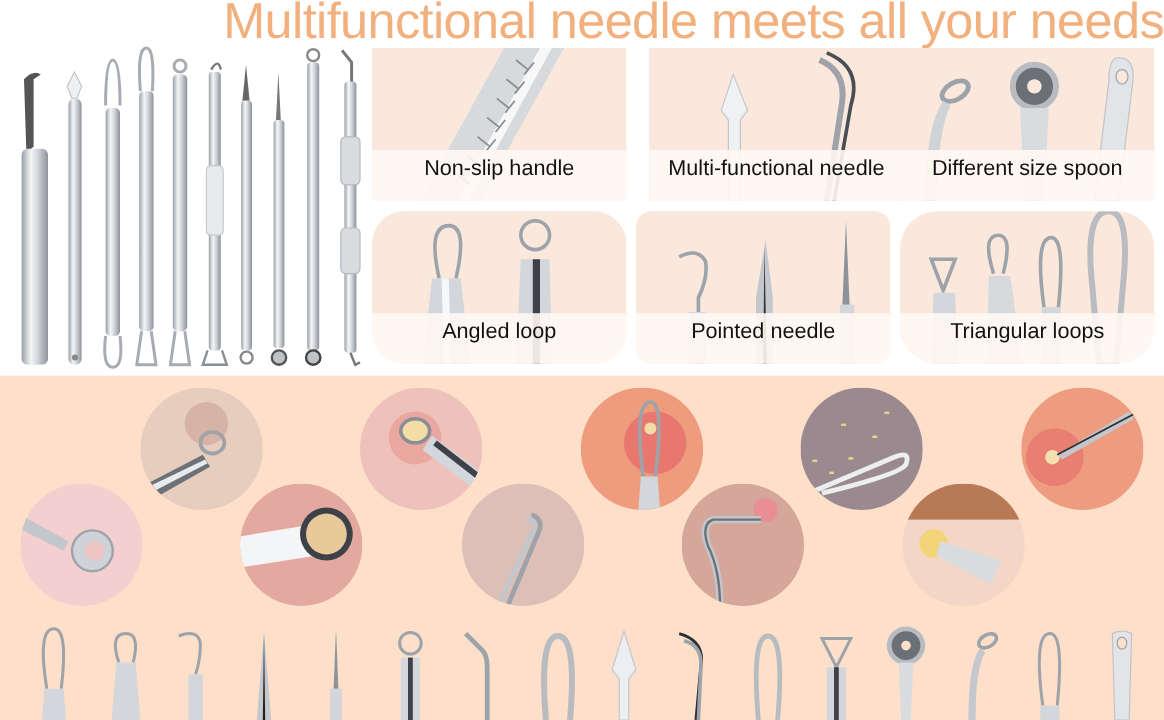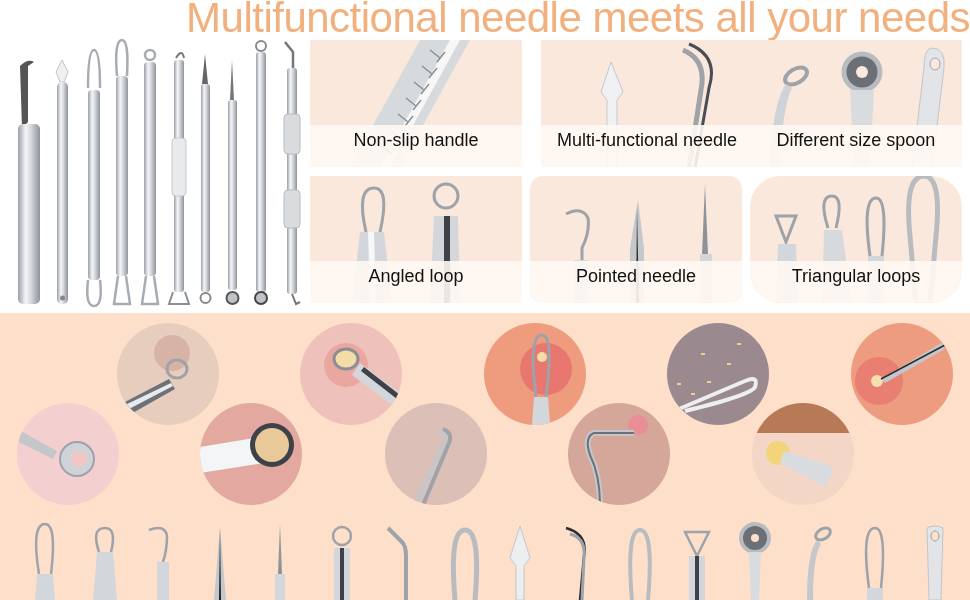--- a/index.html
+++ b/index.html
@@ -143,21 +143,21 @@
     <path d="M36 44 q-14 20 -16 84 h10 q2 -60 12 -80z" fill="#cfd2d6"></path>
     <circle cx="112" cy="32" r="18" fill="#6b7077" stroke="#b8bcc1" stroke-width="5"></circle>
     <circle cx="112" cy="32" r="6" fill="#fbe8dc"></circle>
     <path d="M100 50 h24 l-4 78 h-16z" fill="#d9dcdf"></path>
     <path d="M182 8 q14 0 12 20 l-12 100 h-20 l12 -100 q0 -20 8 -20z" fill="#e2e4e7" stroke="#c1c5ca"></path>
     <ellipse cx="185" cy="24" rx="5" ry="6" fill="#fbe8dc" stroke="#9ea3aa"></ellipse>
   </svg>
   <div class="caption">Different size spoon</div>
 </div>
 
-<div class="panel" style="left:310px; top:176px;">
+<div class="panel" style="left:310px; top:176px;border-radius:27px;">
   <svg viewBox="0 0 212 127">
     <path d="M56 56 q-10 -44 8 -44 q16 0 6 44" fill="none" stroke="#9ea3aa" stroke-width="3"></path>
     <path d="M50 56 h24 l8 72 h-40z" fill="#d3d6da"></path>
     <path d="M58 56 h6 l2 72 h-6z" fill="#f6f7f8"></path>
     <circle cx="136" cy="20" r="12" fill="none" stroke="#9ea3aa" stroke-width="3"></circle>
     <path d="M124 40 h24 l2 88 h-30z" fill="#d3d6da"></path>
     <path d="M134 40 h6 l0 88 h-6z" fill="#3e4248"></path>
   </svg>
   <div class="caption">Angled loop</div>
 </div>

